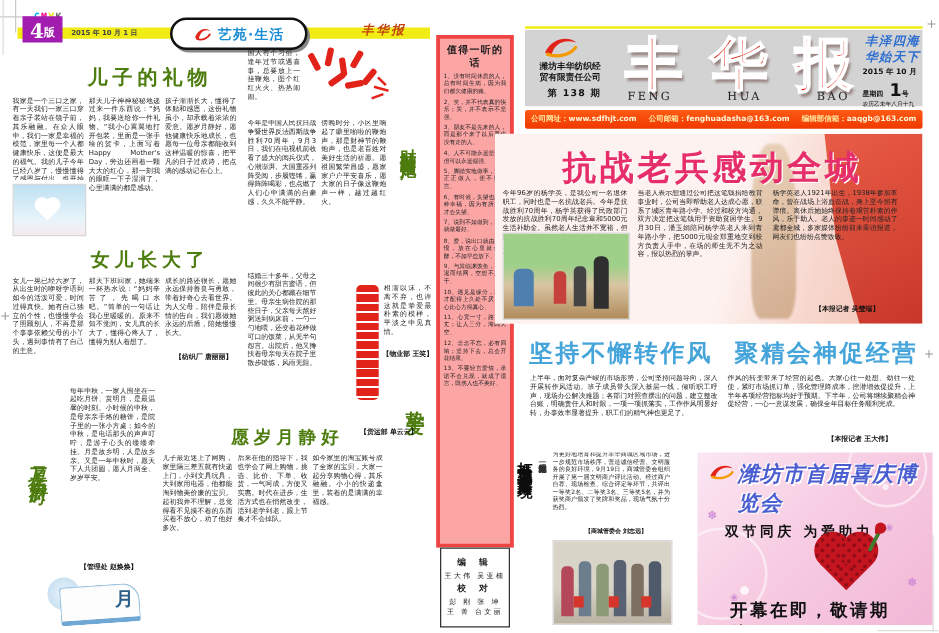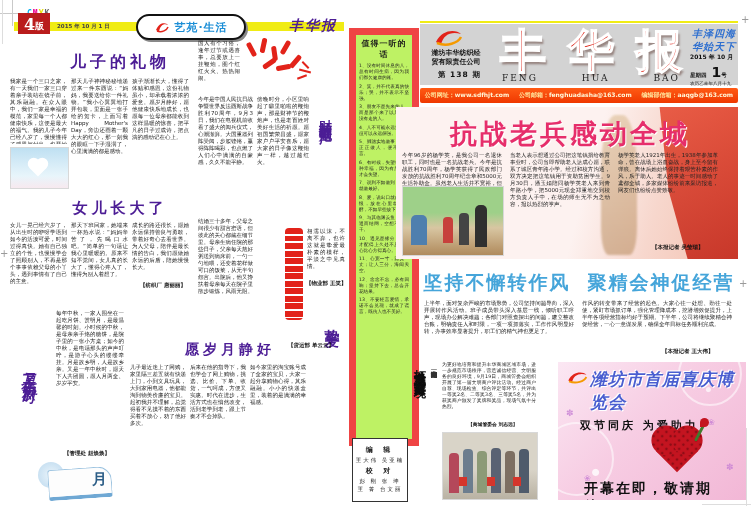--- a/index.html
+++ b/index.html
@@ -5,38 +5,38 @@
   html,body{margin:0;padding:0;background:#fff;}
   .canvas{position:relative;width:751px;height:506px;background:#ffffff;overflow:hidden;
           font-family:"DejaVu Sans","Liberation Sans",sans-serif;color:#1a1a1a;}
   .abs{position:absolute;}
   
   .cmyk span{font:bold 8px "DejaVu Sans Mono",monospace;letter-spacing:1px;}
   .guide{position:absolute;background:#c9c9c9;}
   .plus{position:absolute;color:#9a9a9a;font:10px "DejaVu Sans",sans-serif;}
   
   .ystrip{position:absolute;background:#f0ec14;}
-  .pagenum{position:absolute;background:#b91c1c;color:#fff;text-align:center;
+  .pagenum{position:absolute;background:#a21caf;color:#fff;text-align:center;
            font-family:"DejaVu Serif",serif;font-weight:bold;}
   .pagenum .big{font-size:16px;line-height:20px;vertical-align:-1px;}
   .pagenum .small{font-size:9px;}
   .hdr-date{position:absolute;font-size:5.5px;color:#444;font-weight:bold;}
   .section-tab{position:absolute;background:#fff;border:2px solid #111;border-radius:14px;
                display:flex;align-items:center;justify-content:center;gap:4px;box-shadow:2px 2px 0 #888;}
   .section-label{color:#1b8ed6;font-weight:bold;font-size:11px;letter-spacing:1px;}
-  .script-pink{position:absolute;color:#4c1d95;font-family:"DejaVu Serif",serif;
-               font-style:italic;font-weight:bold;font-size:14px;letter-spacing:2px;}
+  .script-pink{position:absolute;color:#c2410c;font-family:"DejaVu Serif",serif;
+               font-style:italic;font-weight:bold;font-size:10px;letter-spacing:2px;}
   
   .col{position:absolute;font-size:5.5px;line-height:7px;text-align:justify;color:#232323;overflow:hidden;}
   .byline{position:absolute;font-size:5.5px;font-weight:bold;color:#111;}
-  .ctitle{position:absolute;font-family:"DejaVu Serif",serif;font-weight:bold;color:#4c1d95;
+  .ctitle{position:absolute;font-family:"DejaVu Serif",serif;font-weight:bold;color:#4d7c0f;
           text-align:center;letter-spacing:4px;}
   .vt{writing-mode:vertical-rl;}
   
-  .qbox{position:absolute;border:7px solid #ef4444;background:#bef264;padding:3px 3px;}
+  .qbox{position:absolute;border:3px solid #ef4444;background:#fca5a5;padding:3px 3px;}
   .qtitle{font-family:"DejaVu Serif",serif;font-weight:bold;font-size:8px;text-align:center;
           letter-spacing:1px;margin-bottom:3px;}
   .qitem{font-size:4.6px;line-height:6px;text-align:justify;margin-bottom:2.5px;color:#222;}
   .ebox{position:absolute;border:1px solid #333;background:#fff;text-align:center;padding-top:4px;}
   .ebox .elabel{font-size:7px;font-weight:bold;letter-spacing:4px;margin:2px 0;}
   .ebox .enames{font-size:5.5px;letter-spacing:2px;margin:1px 0;}
   
   .photo{position:absolute;overflow:hidden;border:1px solid #d8d8d8;}
   .heart{position:absolute;transform:rotate(45deg);}
   .heart:before,.heart:after{content:"";position:absolute;width:100%;height:100%;border-radius:50%;background:inherit;}

